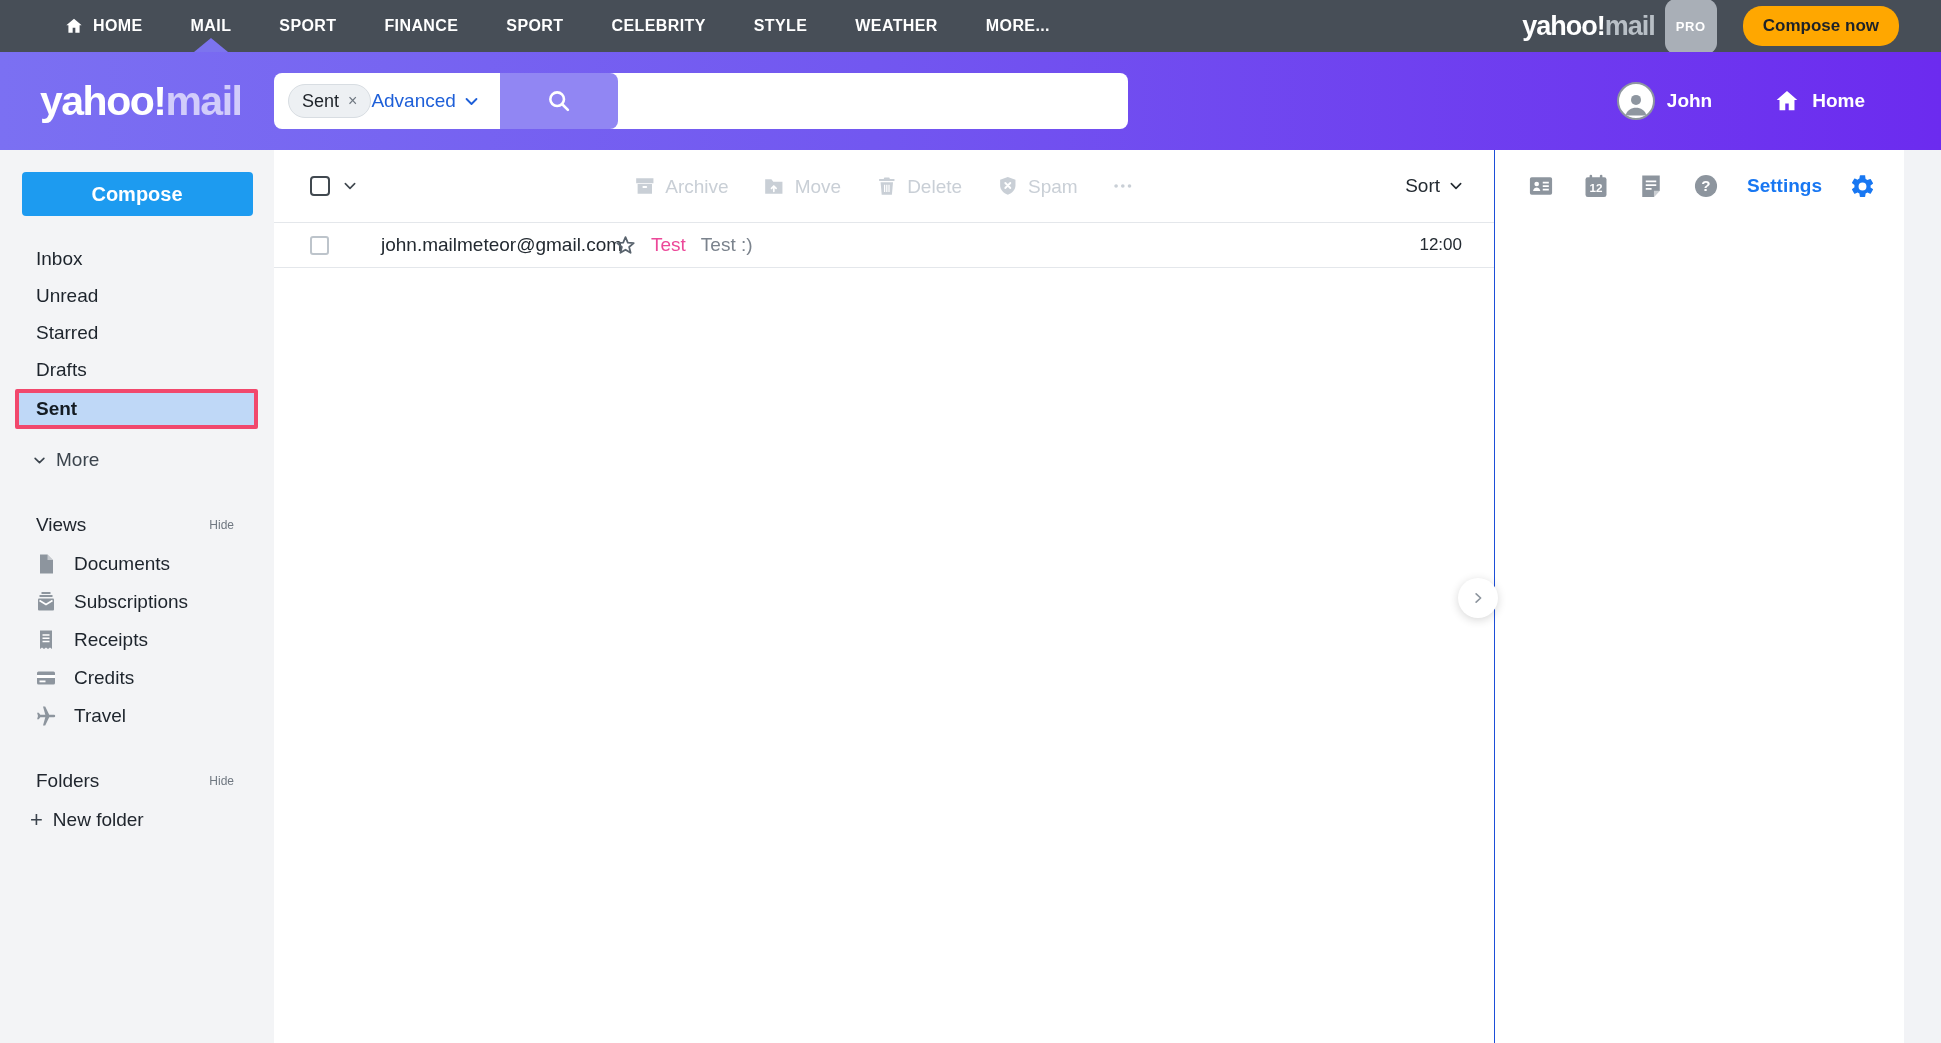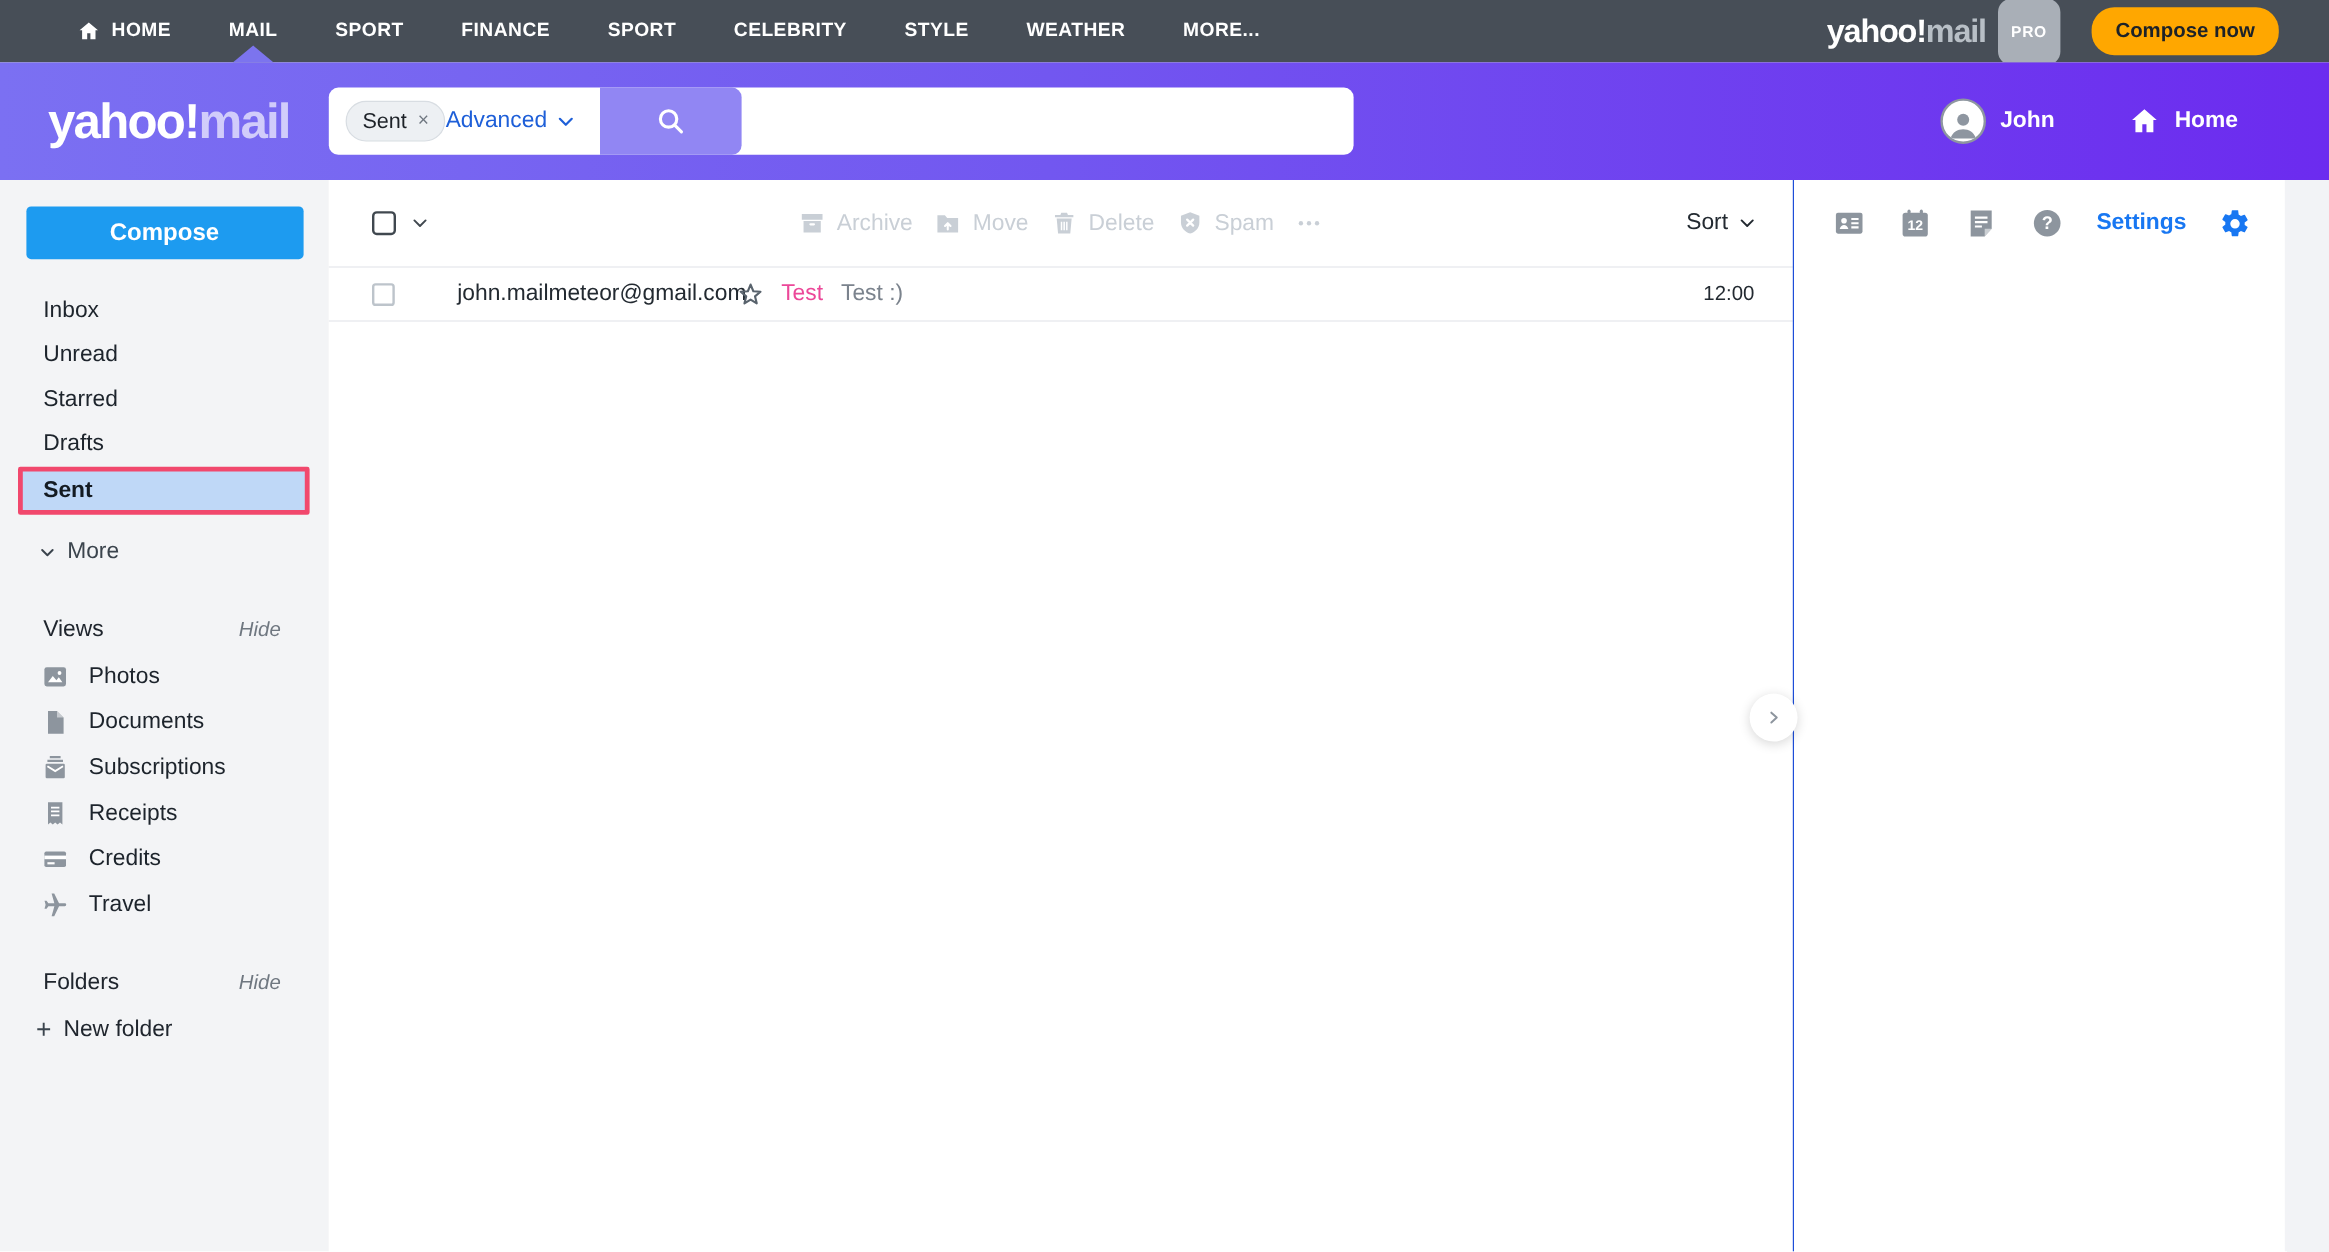--- a/index.html
+++ b/index.html
@@ -39,34 +39,34 @@
   .main { flex:1; display:flex; position:relative; min-height:0; }
 
   
   .sidebar { width:274px; flex:none; background:#F3F4F6; padding-top:22px; }
   .compose-btn { display:block; width:231px; height:44px; margin:0 auto; background:#1D9BF0; color:#fff; font-size:20px; font-weight:600; border:none; border-radius:4px; cursor:pointer; font-family:inherit; }
   .folder-list { margin-top:24px; }
   .folder-item { height:37px; line-height:37px; padding-left:36px; font-size:19px; color:#1D242C; cursor:pointer; }
   .folder-item.active-box { margin:1px 16px 1px 15px; border:4px solid #F1486D; background:#BFD8F7; height:40px; line-height:32px; padding-left:17px; font-weight:700; color:#141B22; border-radius:2px; }
   .more-row { display:flex; align-items:center; gap:9px; padding-left:32px; height:38px; font-size:19px; color:#3B444D; cursor:pointer;margin-top:12px; }
   .section-head { display:flex; align-items:center; padding:0 40px 0 36px; margin-top:34px; height:24px; font-size:19px; color:#20262E; }
-  .hide-link { margin-left:auto; font-size:17px; color:#6F7780; cursor:pointer;font-style:italic; }
+  .hide-link { margin-left:auto; font-size:12px; color:#6F7780; cursor:pointer; }
   .view-list { margin-top:8px; }
   .view-item { display:flex; align-items:center; gap:16px; padding-left:34px; height:38px; font-size:19px; color:#1D242C; cursor:pointer; }
   .s-icon { width:24px; height:24px; color:#8D959E; flex:none; }
   .new-folder { display:flex; align-items:center; gap:10px; padding-left:30px; height:38px; margin-top:8px; font-size:19px; color:#20262E; cursor:pointer; }
   .plus-glyph { font-size:22px; color:#3B444D; }
 
   
   .list-panel { flex:1; min-width:0; background:#fff; display:flex; flex-direction:column; }
   .toolbar { height:72px; flex:none; display:flex; align-items:center; position:relative; padding:0 30px 0 36px; }
   .select-group { display:flex; align-items:center; gap:12px; }
   .checkbox { width:20px; height:20px; border:2px solid #40484F; border-radius:4px; background:#fff; cursor:pointer; }
   .sel-chevron { color:#40484F; cursor:pointer; display:flex; }
-  .toolbar-actions { position:absolute; left:50%; top:50%; transform:translate(-50%,-50%); display:flex; gap:18px; color:#C9CFD6; }
+  .toolbar-actions { position:absolute; left:50%; top:50%; transform:translate(-50%,-50%); display:flex; gap:34px; color:#C9CFD6; }
   .action { display:flex; align-items:center; gap:9px; font-size:19px; cursor:default; background:none; border:none; color:#C9CFD6; font-family:inherit; }
   .action svg { width:23px; height:23px; }
   .sort { margin-left:auto; display:flex; align-items:center; gap:8px; font-size:19px; color:#232A31; cursor:pointer; }
   .mail-row { height:46px; flex:none; border-top:1px solid #E4E7EB; border-bottom:1px solid #E4E7EB; display:flex; align-items:center; padding:0 32px 0 36px; cursor:pointer; }
   .row-checkbox { width:19px; height:19px; border:2px solid #BDC4CB; border-radius:3px; background:#fff; cursor:pointer; flex:none; }
   .sender { margin-left:52px; width:232px; font-size:19px; color:#232A31; flex:none; }
   .star { width:25px; height:25px; flex:none; cursor:pointer; }
   .subject { margin-left:13px; font-size:19px; color:#ec4899; }
   .snippet { margin-left:15px; font-size:19px; color:#7B838D; }
   .time { margin-left:auto; font-size:17px; color:#232A31; }
@@ -188,28 +188,20 @@
         </div>
       </div>
 
       <div class="section-head">
         <span>Views</span>
         <span class="hide-link">Hide</span>
       </div>
       <div class="view-list">
         <div class="view-item">
           <svg class="s-icon" viewBox="0 0 24 24">
-              <rect x="3" y="4" width="18" height="16" rx="2" fill="currentColor"></rect>
-              <path d="m6 16.5 4-5.2 3 3.6 2-2.6 3 4.2z" fill="#fff"></path>
-              <circle cx="15.6" cy="8.8" r="1.6" fill="#fff"></circle>
-            </svg>
-          <span>Photos</span>
-        </div>
-        <div class="view-item">
-          <svg class="s-icon" viewBox="0 0 24 24">
               <path d="M6 2.5h7.5L19 8v13.5H6z" fill="currentColor"></path>
               <path d="M13.5 2.5V8H19z" fill="#fff" opacity=".5"></path>
             </svg>
           <span>Documents</span>
         </div>
         <div class="view-item">
           <svg class="s-icon" viewBox="0 0 24 24">
               <path d="M7.5 3h9M5.5 6h13" stroke="currentColor" stroke-width="1.8"></path>
               <rect x="4" y="8.5" width="16" height="12" rx="1" fill="currentColor"></rect>
               <path d="m5.5 10.5 6.5 4 6.5-4" stroke="#fff" stroke-width="1.6" fill="none"></path>

